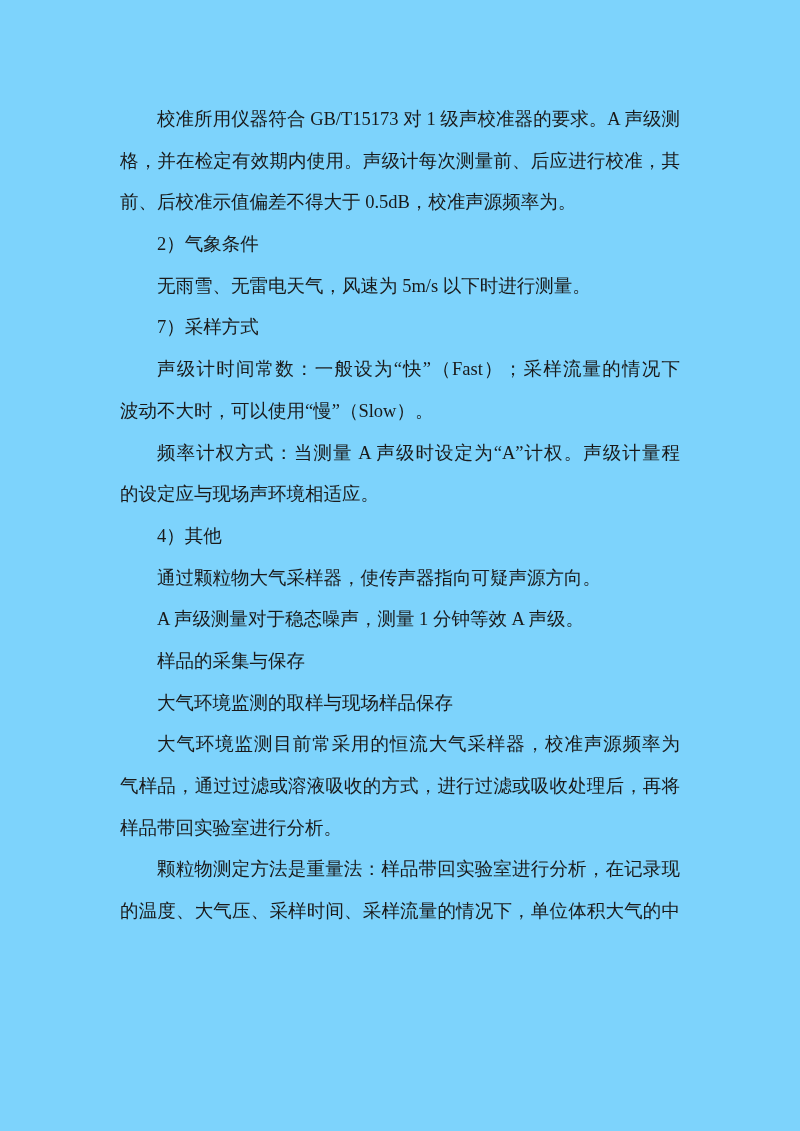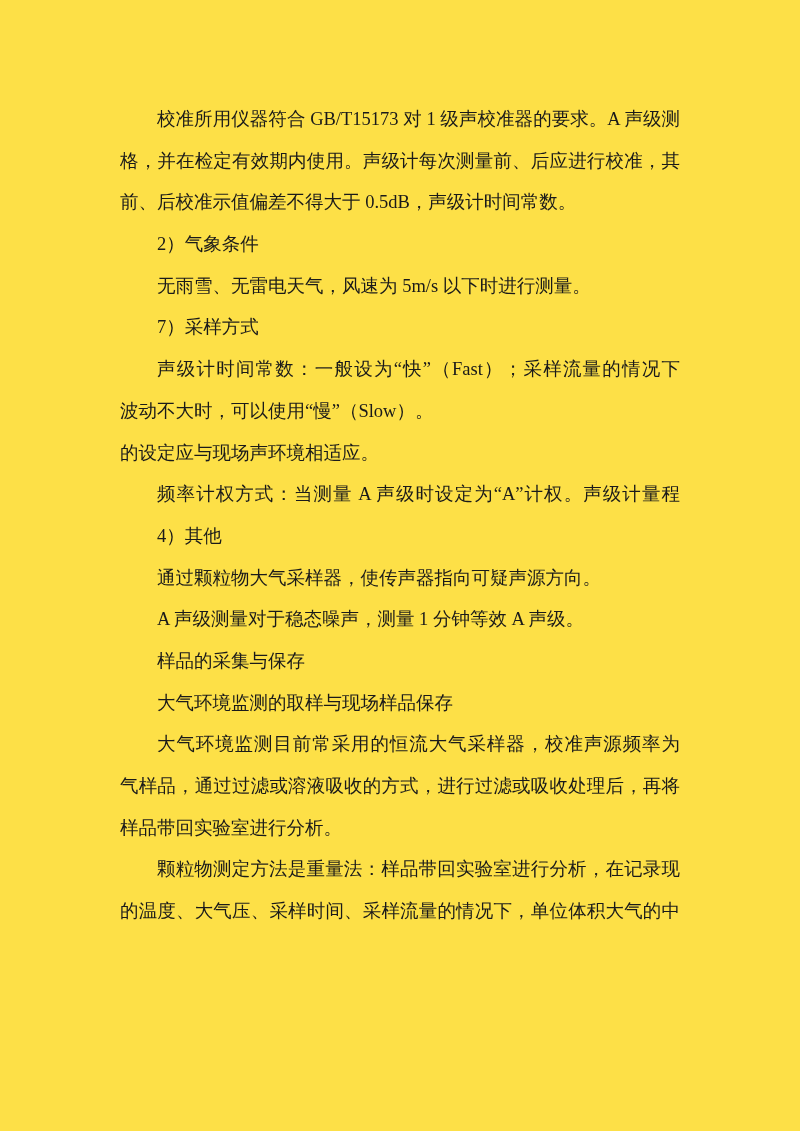--- a/index.html
+++ b/index.html
@@ -38,43 +38,43 @@
     text-indent: 37px;
   }
   .line.j {
     text-align: justify;
     text-align-last: justify;
   }
 </style>
 </head>
 <body>
 
-<div class="page" style="background: #fde047;">
+<div class="page" style="background: #7dd3fc;">
   <div class="doc-body" style="color: rgb(26, 26, 26);">
       <div class="para">
         <div class="line first j">校准所用仪器符合 GB/T15173 对 1 级声校准器的要求。A 声级测</div>
         <div class="line j">格，并在检定有效期内使用。声级计每次测量前、后应进行校准，其</div>
-        <div class="line">前、后校准示值偏差不得大于 0.5dB，声级计时间常数。</div>
+        <div class="line">前、后校准示值偏差不得大于 0.5dB，校准声源频率为。</div>
       </div>
       <div class="para">
         <div class="line first">2）气象条件</div>
       </div>
       <div class="para">
         <div class="line first">无雨雪、无雷电天气，风速为 5m/s 以下时进行测量。</div>
       </div>
       <div class="para">
         <div class="line first">7）采样方式</div>
       </div>
       <div class="para">
         <div class="line first j">声级计时间常数：一般设为“快”（Fast）；采样流量的情况下</div>
         <div class="line">波动不大时，可以使用“慢”（Slow）。</div>
       </div>
       <div class="para">
+        <div class="line first j">频率计权方式：当测量 A 声级时设定为“A”计权。声级计量程</div>
         <div class="line">的设定应与现场声环境相适应。</div>
-        <div class="line first j">频率计权方式：当测量 A 声级时设定为“A”计权。声级计量程</div>
       </div>
       <div class="para">
         <div class="line first">4）其他</div>
       </div>
       <div class="para">
         <div class="line first">通过颗粒物大气采样器，使传声器指向可疑声源方向。</div>
       </div>
       <div class="para">
         <div class="line first">A 声级测量对于稳态噪声，测量 1 分钟等效 A 声级。</div>
       </div>

